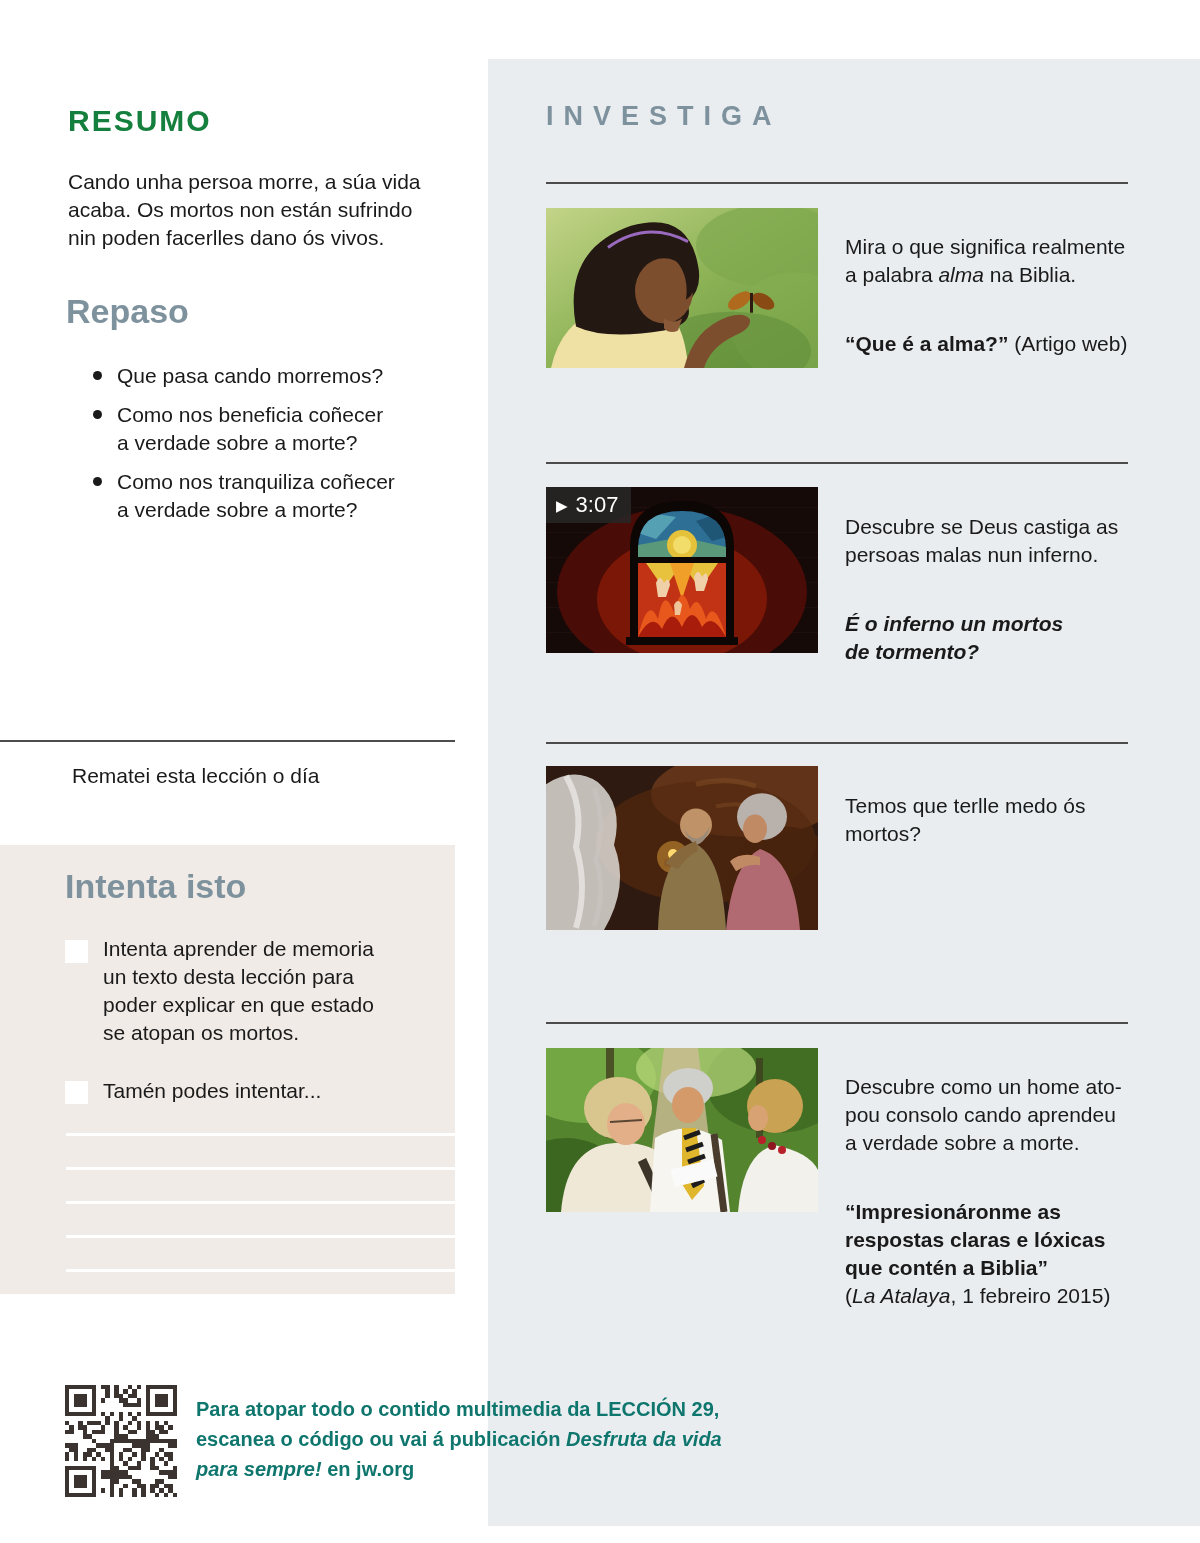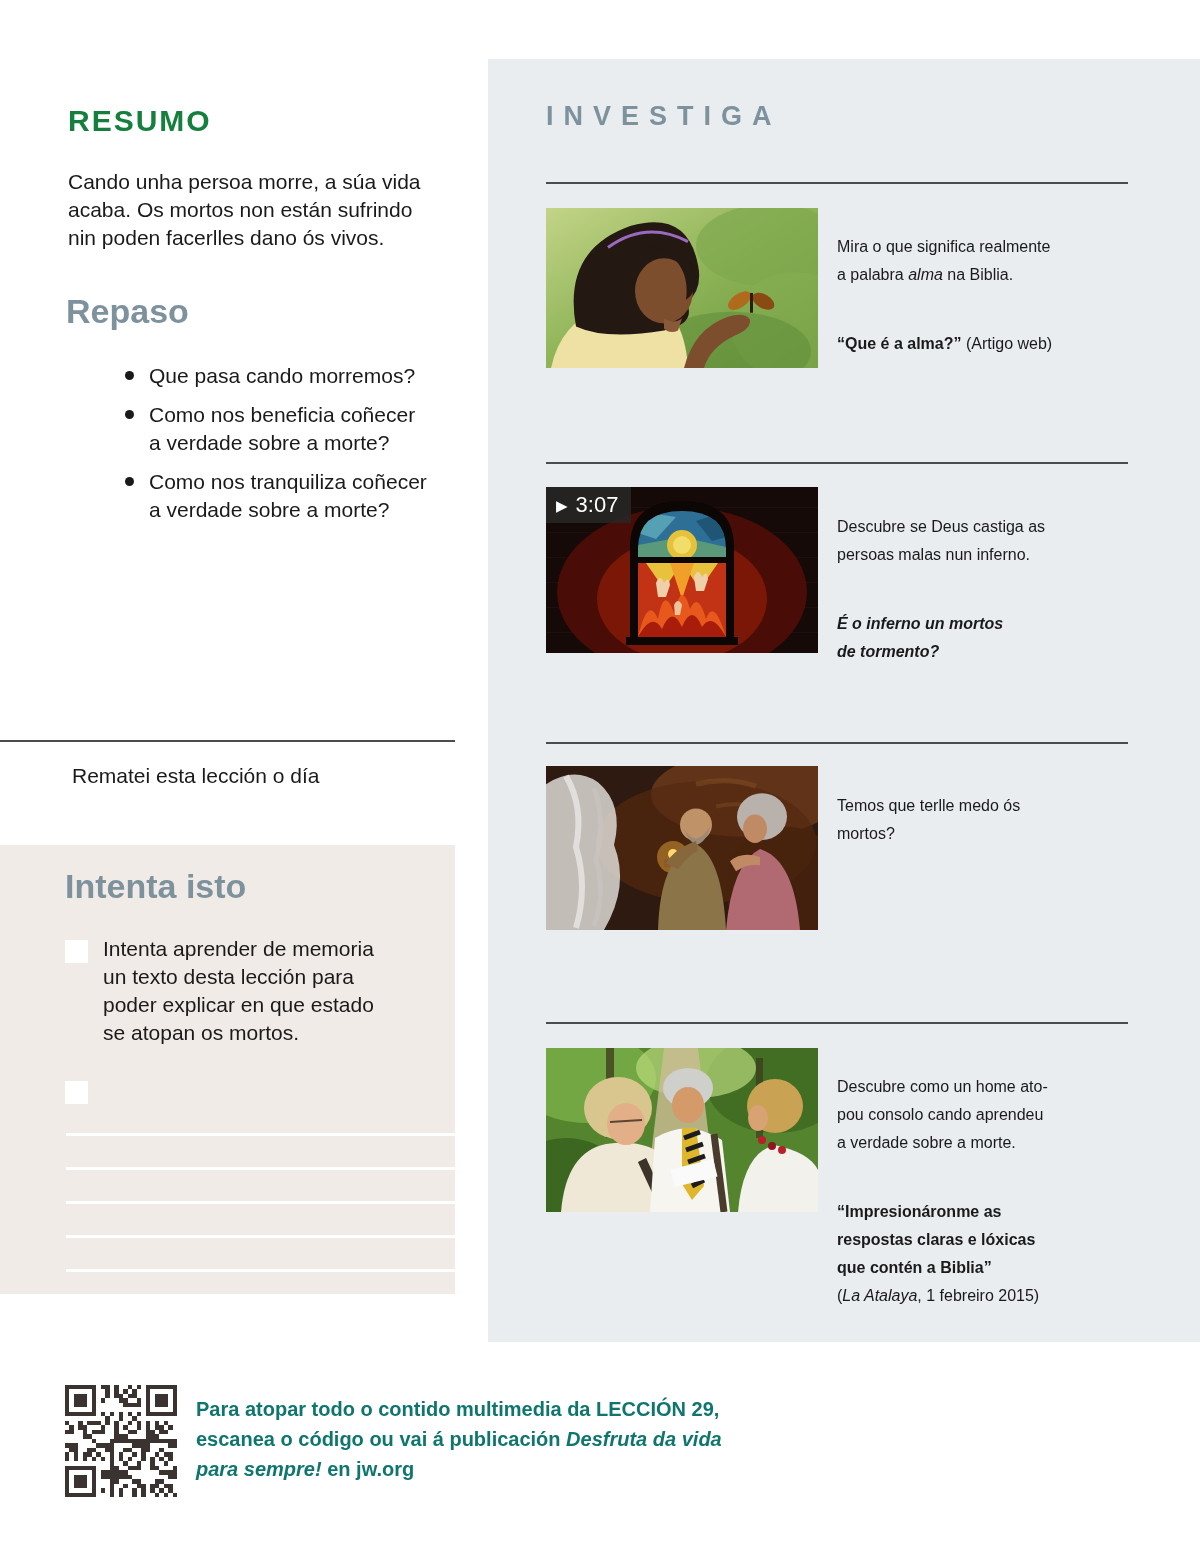--- a/index.html
+++ b/index.html
@@ -7,49 +7,49 @@
     width:1200px;height:1543px;position:relative;background:#ffffff;
     font-family:"Liberation Sans",sans-serif;color:#1a1a1a;overflow:hidden;
   }
   .pre{white-space:pre-line;}
 
   
   .resumo-title{position:absolute;left:68px;top:104px;font-size:30px;font-weight:bold;letter-spacing:2px;color:#15803d;}
   .resumo-body{position:absolute;left:68px;top:168px;width:400px;font-size:21px;line-height:28px;}
   .repaso-title{position:absolute;left:66px;top:292px;font-size:34px;font-weight:bold;color:#7e929e;}
   .review-list{position:absolute;left:117px;top:362px;width:360px;margin:0;padding:0;list-style:none;font-size:21px;line-height:28px;}
-  .review-list li{position:relative;margin-bottom:11px;margin-left:32px;}
+  .review-list li{position:relative;margin-bottom:11px;}
   .review-list li::before{content:"";position:absolute;left:-24px;top:9px;width:9px;height:9px;border-radius:50%;background:#1a1a1a;}
   .left-divider{position:absolute;left:0;top:740px;width:455px;height:0;border-top:2px solid #4c4c4c;}
   .completion-label{position:absolute;left:72px;top:762px;font-size:21px;line-height:28px;}
 
   .intenta-box{position:absolute;left:0;top:845px;width:455px;height:449px;background:#f1ebe7;}
   .intenta-title{position:absolute;left:65px;top:22px;font-size:34px;font-weight:bold;color:#7e929e;}
   .task-1{position:absolute;left:103px;top:90px;width:330px;font-size:21px;line-height:28px;}
   .task-2{position:absolute;left:103px;top:232px;width:330px;font-size:21px;line-height:28px;}
   .checkbox{position:absolute;width:23px;height:23px;background:#ffffff;}
   .cb-1{left:65px;top:95px;}
   .cb-2{left:65px;top:236px;}
   .ruled-lines{position:absolute;left:0;top:0;width:455px;height:497px;}
   .ruled-line{position:absolute;left:66px;width:389px;height:3px;background:#ffffff;}
 
   
-  .investiga-panel{position:absolute;left:488px;top:59px;width:712px;height:1283px;background:#e9edf0;}
+  .investiga-panel{position:absolute;left:488px;top:59px;width:712px;height:1467px;background:#e9edf0;}
   .investiga-title{position:absolute;left:58px;top:42px;font-size:27px;font-weight:bold;letter-spacing:10px;color:#7e929e;}
   .hairline{position:absolute;left:58px;width:582px;height:0;border-top:2px solid #4c4c4c;}
   .hl-1{top:123px;} .hl-2{top:403px;} .hl-3{top:683px;} .hl-4{top:963px;}
 
   .media-item{position:absolute;left:58px;width:272px;}
   .mi-1{top:149px;height:160px;}
   .mi-2{top:428px;height:166px;}
   .mi-3{top:707px;height:164px;}
   .mi-4{top:989px;height:164px;}
   .media-item svg{display:block;width:100%;height:100%;}
 
-  .item-text{position:absolute;left:349px;width:302px;font-size:16px;line-height:28px;}
+  .item-text{position:absolute;left:357px;width:302px;font-size:21px;line-height:28px;}
   .it-1{top:146px;} .it-2{top:426px;} .it-3{top:705px;} .it-4{top:986px;}
   .item-ref{margin-top:13px;font-weight:bold;}
   .bi{font-weight:bold;font-style:italic;}
   .it{font-style:italic;}
   .plain{font-weight:normal;font-style:normal;}
 
   .duration-badge{
     position:absolute;left:0;top:0;height:36px;padding:0 13px 0 10px;
     background:rgba(40,38,38,0.88);color:#ffffff;display:flex;align-items:center;gap:8px;
     font-size:22px;
@@ -81,20 +81,21 @@
 <div class="completion-label">Rematei esta lección o día</div>
 
 <div class="intenta-box">
   <div class="intenta-title">Intenta isto</div>
   <span class="checkbox cb-1"></span>
   <div class="task-1 pre">Intenta aprender de memoria
 un texto desta lección para
 poder explicar en que estado
 se atopan os mortos.</div>
   <span class="checkbox cb-2"></span>
+  <div class="task-2 pre">Tamén podes intentar...</div>
   <div class="ruled-lines" id="ruled-lines">
       <div class="ruled-line" style="top: 288px;"></div>
       <div class="ruled-line" style="top: 322px;"></div>
       <div class="ruled-line" style="top: 356px;"></div>
       <div class="ruled-line" style="top: 390px;"></div>
       <div class="ruled-line" style="top: 424px;"></div>
       <div class="ruled-line" style="top: 458px;"></div>
     </div>
 </div>
 

